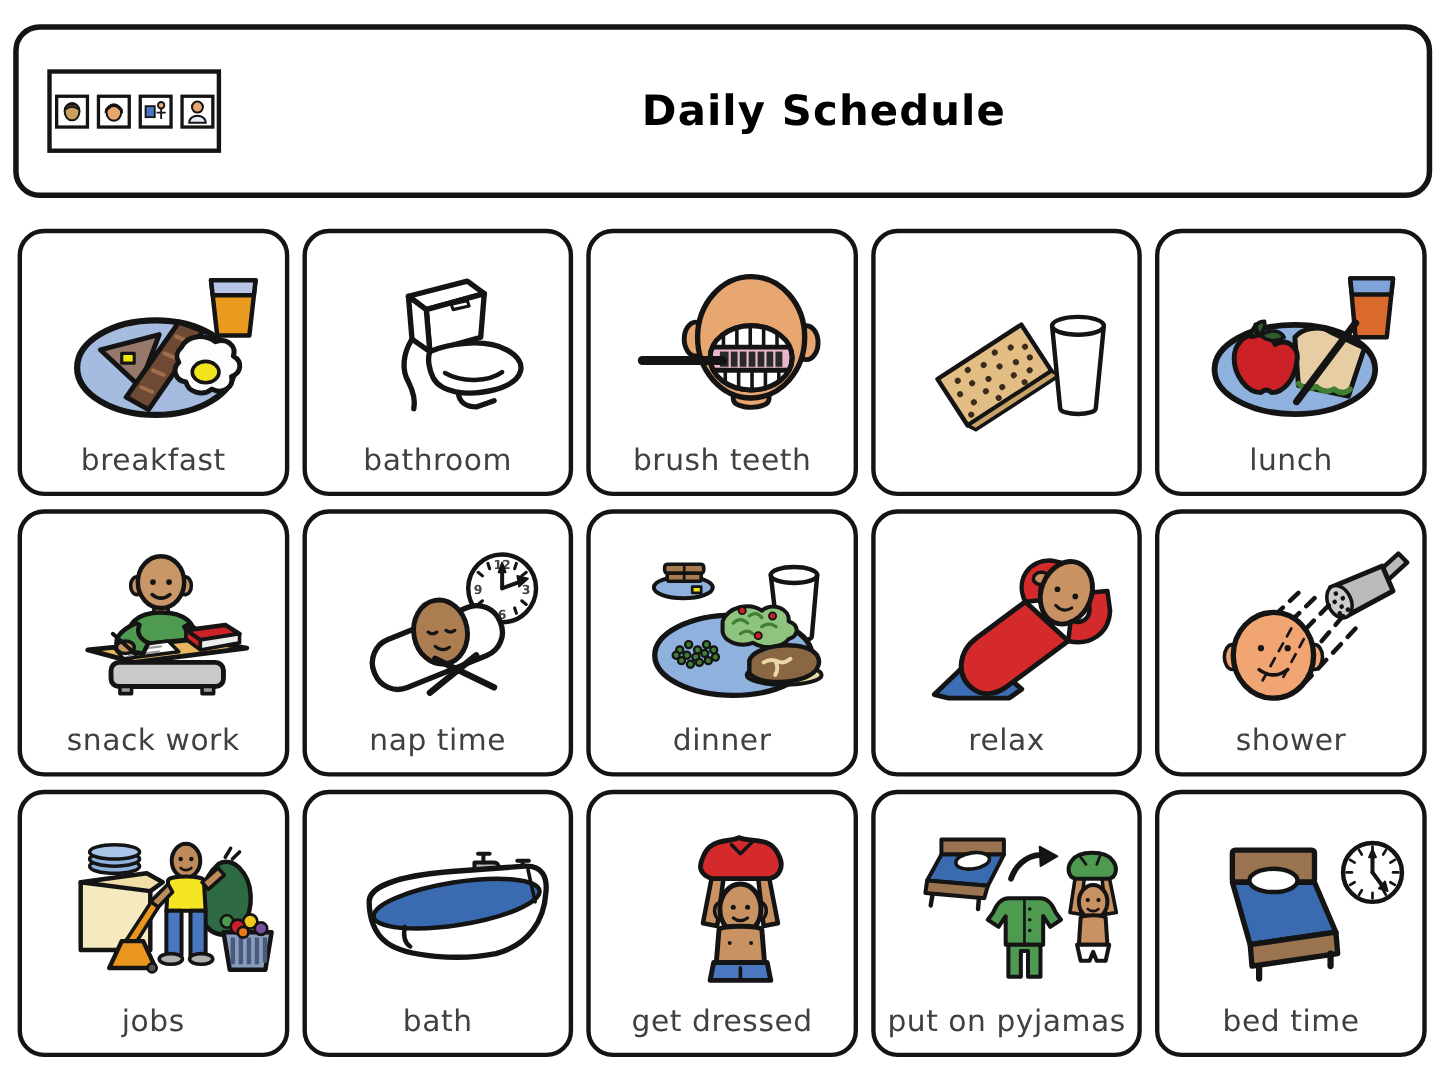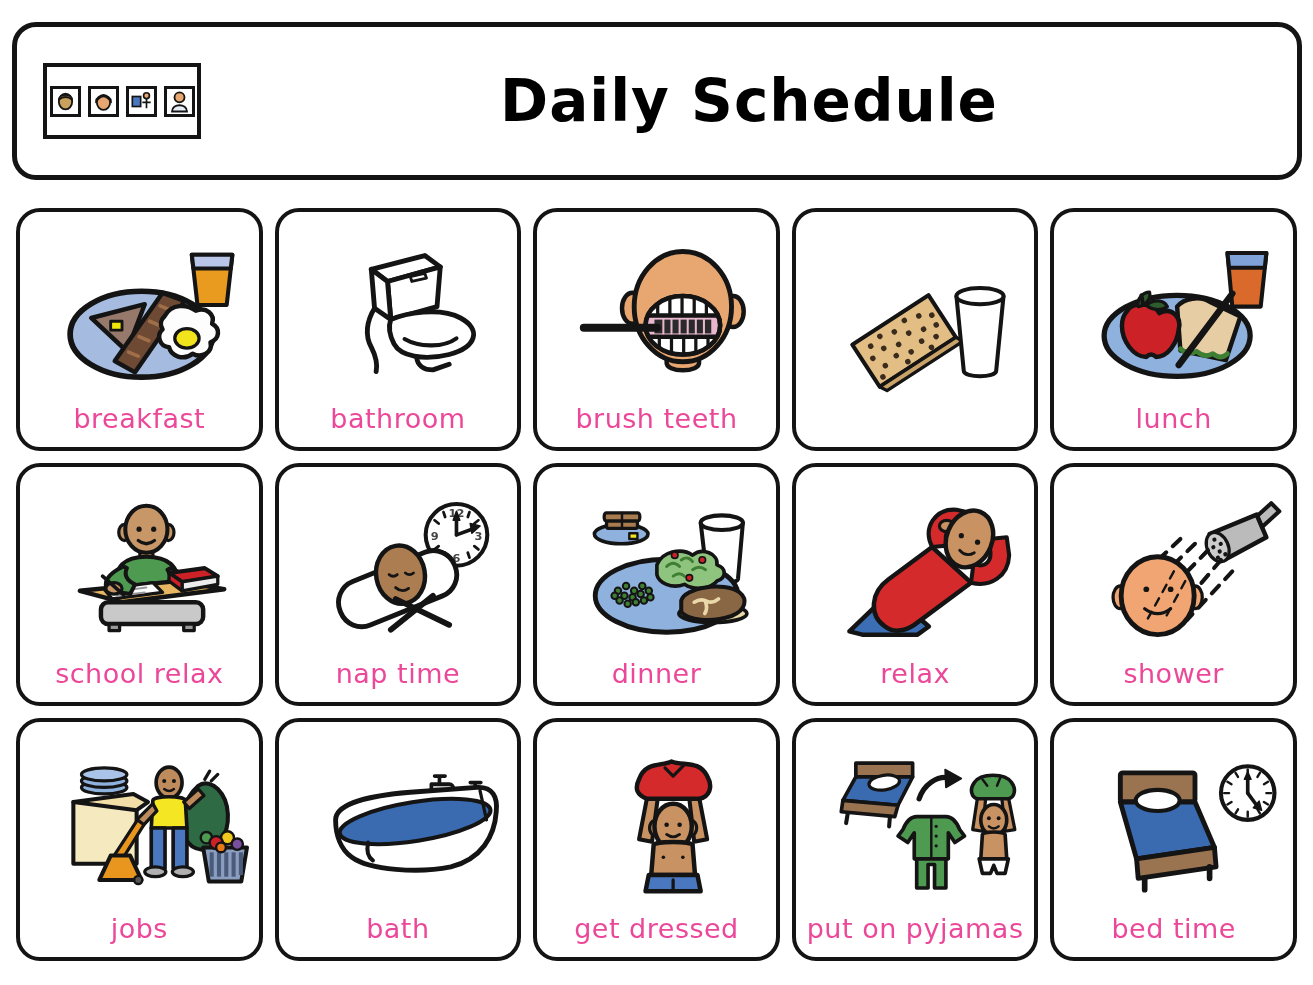--- a/index.html
+++ b/index.html
@@ -5,29 +5,29 @@
   html,body{margin:0;padding:0;background:#fff;}
   body{width:1313px;height:985px;font-family:"DejaVu Sans","Liberation Sans",sans-serif;}
   .page{position:relative;width:1313px;height:985px;background:#fff;overflow:hidden;}
   .header{position:absolute;left:12px;top:22px;width:1290px;height:158px;border:5px solid #141414;
           border-radius:24px;box-sizing:border-box;display:flex;align-items:center;background:#fff;}
   .strip{margin-left:26px;width:158px;height:76px;border:4px solid #141414;background:#fff;
          display:flex;align-items:center;justify-content:center;gap:7px;flex:0 0 auto;box-sizing:border-box;}
   .cell{width:31px;height:31px;border:3px solid #141414;box-sizing:border-box;background:#fff;
         display:flex;align-items:center;justify-content:center;}
   .cell svg{width:100%;height:100%;}
-  .title{flex:1;text-align:center;font-size:58px;font-weight:bold;color:#000;letter-spacing:1px;
+  .title{flex:1;text-align:center;font-size:38px;font-weight:bold;color:#000;letter-spacing:1px;
          font-family:"DejaVu Sans","Liberation Sans",sans-serif;}
   .grid{position:absolute;left:16px;top:208px;width:1281px;display:grid;
         grid-template-columns:repeat(5,1fr);grid-auto-rows:243px;gap:12px;}
   .card{background:#fff;border:4.5px solid #141414;border-radius:24px;box-sizing:border-box;
         display:flex;flex-direction:column;overflow:hidden;}
   .pic{flex:1;display:flex;align-items:center;justify-content:center;padding:8px 10px 0;min-height:0;margin-left:32px;}
   .pic svg{width:100%;height:100%;}
-  .label{height:44px;flex:0 0 auto;text-align:center;font-size:27px;color:#ec4899;letter-spacing:.5px;}
+  .label{height:44px;flex:0 0 auto;text-align:center;font-size:27px;color:#404040;letter-spacing:.5px;}
 </style>
 </head>
 <body>
 
 <div class="page">
 
   <div class="header">
     <div class="strip">
       <div class="cell">
         <svg viewBox="0 0 30 30">
@@ -229,21 +229,21 @@
             <path d="M64,117 l40,-5 M68,122 l34,-4" stroke="#999" stroke-width="2.5" fill="none"></path>
             <path d="M76,86 C58,94 48,106 58,116 L84,120 L90,108 C80,104 76,96 80,88 Z" fill="#4E9A51" stroke-width="5"></path>
             <ellipse cx="64" cy="113" rx="10" ry="7" fill="#C79767" stroke-width="4"></ellipse>
             <path d="M50,98 L76,121" fill="none" stroke-width="4.5"></path>
             <rect x="48" y="130" width="126" height="27" rx="9" fill="#C9C9C9" stroke-width="5.5"></rect>
             <rect x="58" y="157" width="13" height="8" fill="#999" stroke-width="4"></rect>
             <rect x="150" y="157" width="13" height="8" fill="#999" stroke-width="4"></rect>
           </g>
         </svg>
       </div>
-      <div class="label">school relax</div>
+      <div class="label">snack work</div>
     </div>
 
     <div class="card">
       <div class="pic">
         <svg viewBox="0 0 230 172">
           <g stroke="#141414" stroke-linejoin="round" stroke-linecap="round">
             <circle cx="167" cy="47" r="38" fill="#fff" stroke-width="5"></circle>
             <g stroke-width="3.5" fill="none">
               <path d="M183,19 l-2,6"></path>
                 <path d="M194,29 l-5,4"></path>

